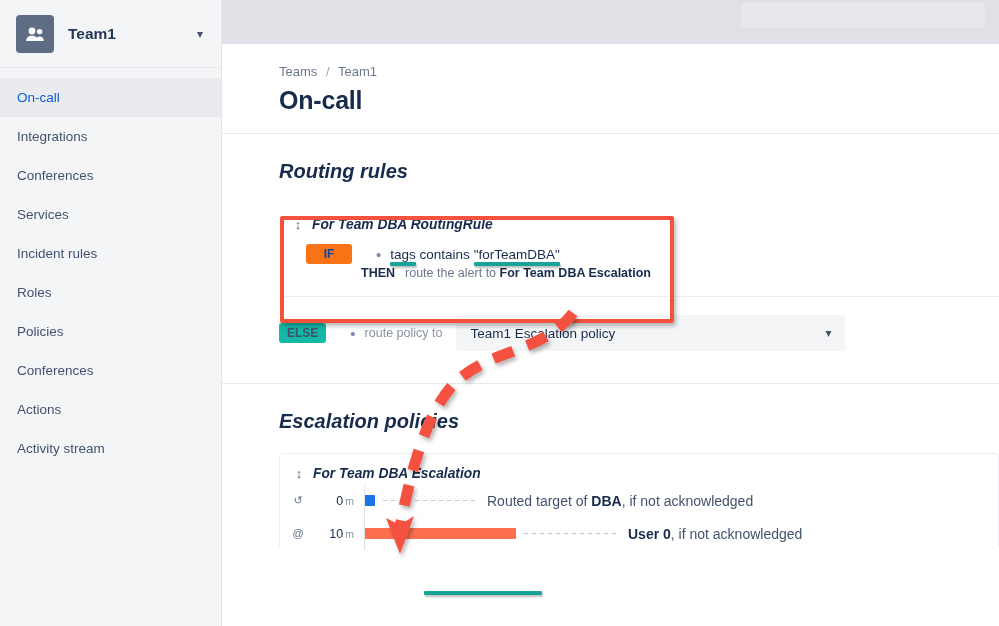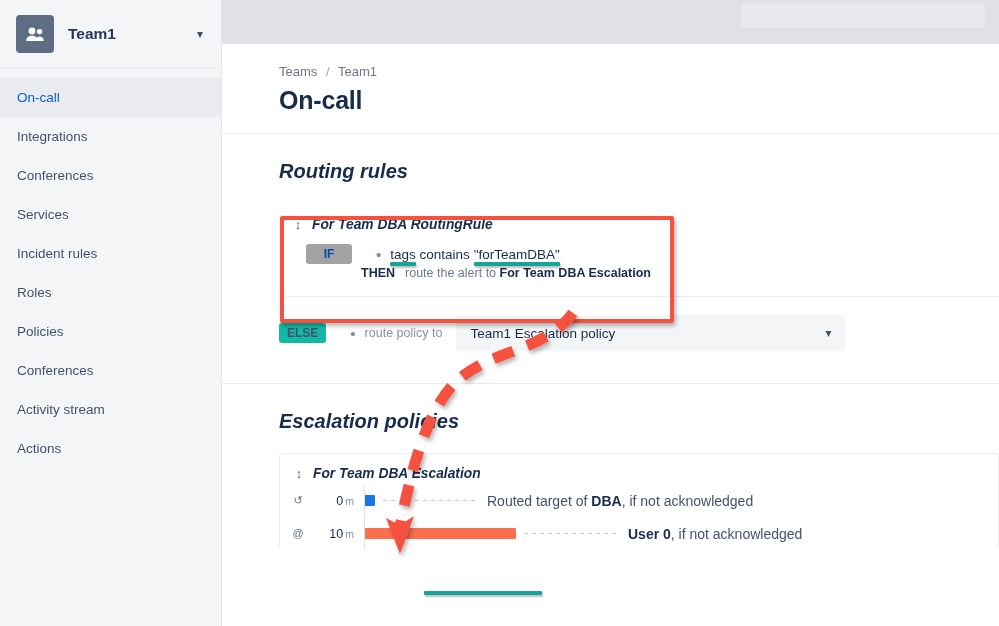--- a/index.html
+++ b/index.html
@@ -104,21 +104,21 @@
   }
   .rule-title { margin-left: 5px; font-style: italic; }
 
   .rule-if-row {
     display: flex; align-items: center;
     margin-top: 12px; padding-left: 27px;
   }
   .chip {
     display: inline-flex; align-items: center; justify-content: center;
     min-width: 46px; height: 20px; padding: 0 8px;
-    background: #a3a3a3; color: #0747a6;
+    background: #f97316; color: #0747a6;
     font-size: 12px; font-weight: bold; border-radius: 3px;
   }
   .chip.else { background: #14b8a6; color: #42526e; }
   .bullet { color: #7a8ba8; font-size: 15px; margin: 0 9px 0 24px; line-height: 1; }
   .cond-text { font-size: 13.5px; color: #172b4d; white-space: nowrap; }
   .hl-green { position: relative; }
   .hl-green::after {
     content: ""; position: absolute; left: 0; right: 0; bottom: -4px;
     height: 4px; background: #17a398; border-radius: 1px;
     box-shadow: 1px 2px 2px rgba(0,0,0,.25);
@@ -262,24 +262,24 @@
       <div class="nav-item">
           <span>Roles</span>
         </div>
       <div class="nav-item">
           <span>Policies</span>
         </div>
       <div class="nav-item">
           <span>Conferences</span>
         </div>
       <div class="nav-item">
+          <span>Actions</span>
+        </div>
+      <div class="nav-item">
           <span>Activity stream</span>
-        </div>
-      <div class="nav-item">
-          <span>Actions</span>
         </div>
     </div>
   </div>
 
   <div class="main">
 
     <div class="page-head">
       <div class="breadcrumb">
         <span class="crumb">Teams</span>
         <span class="sep">/</span>

